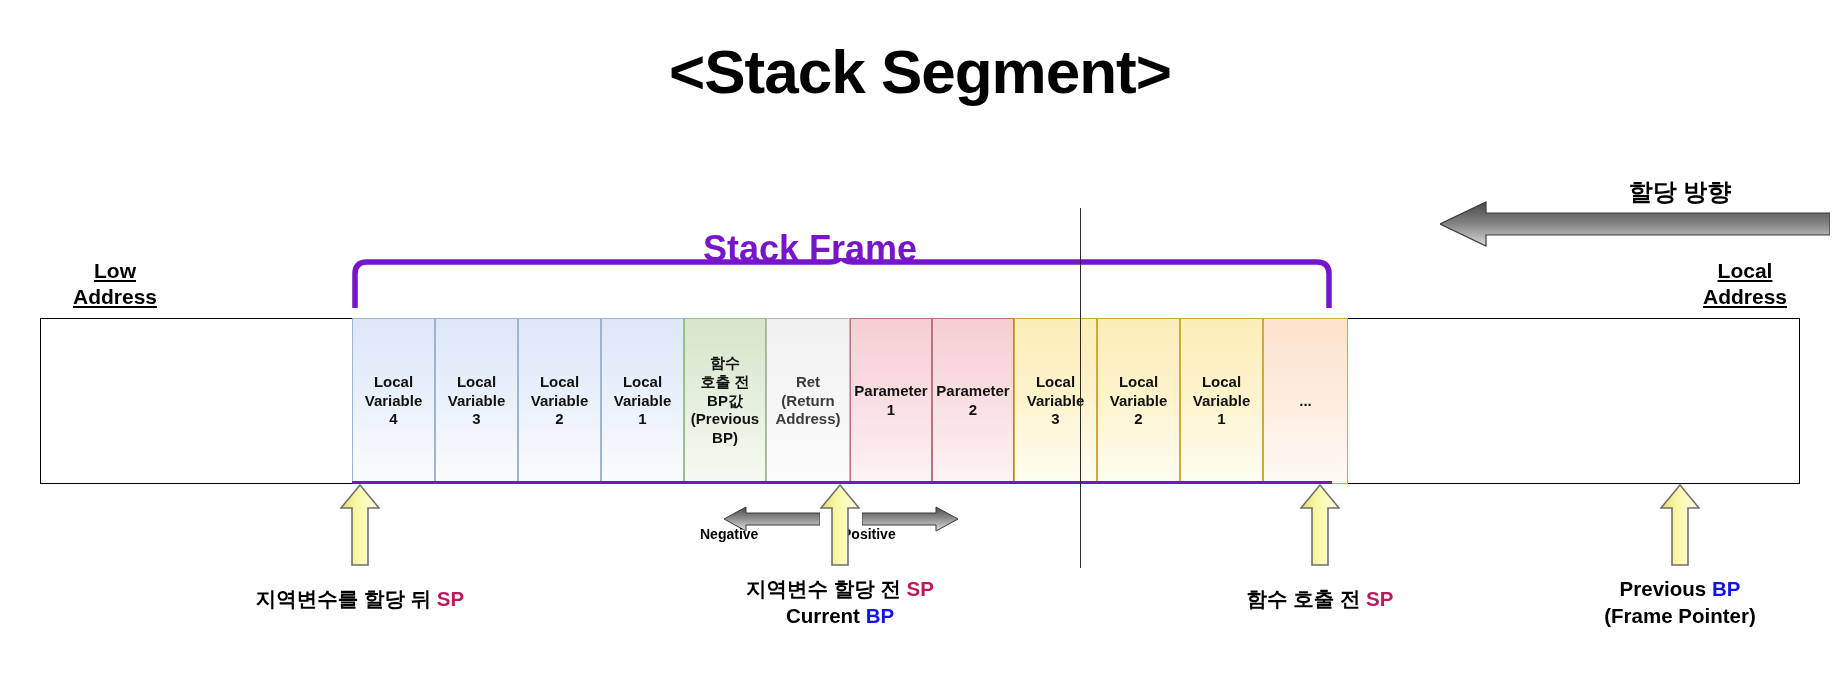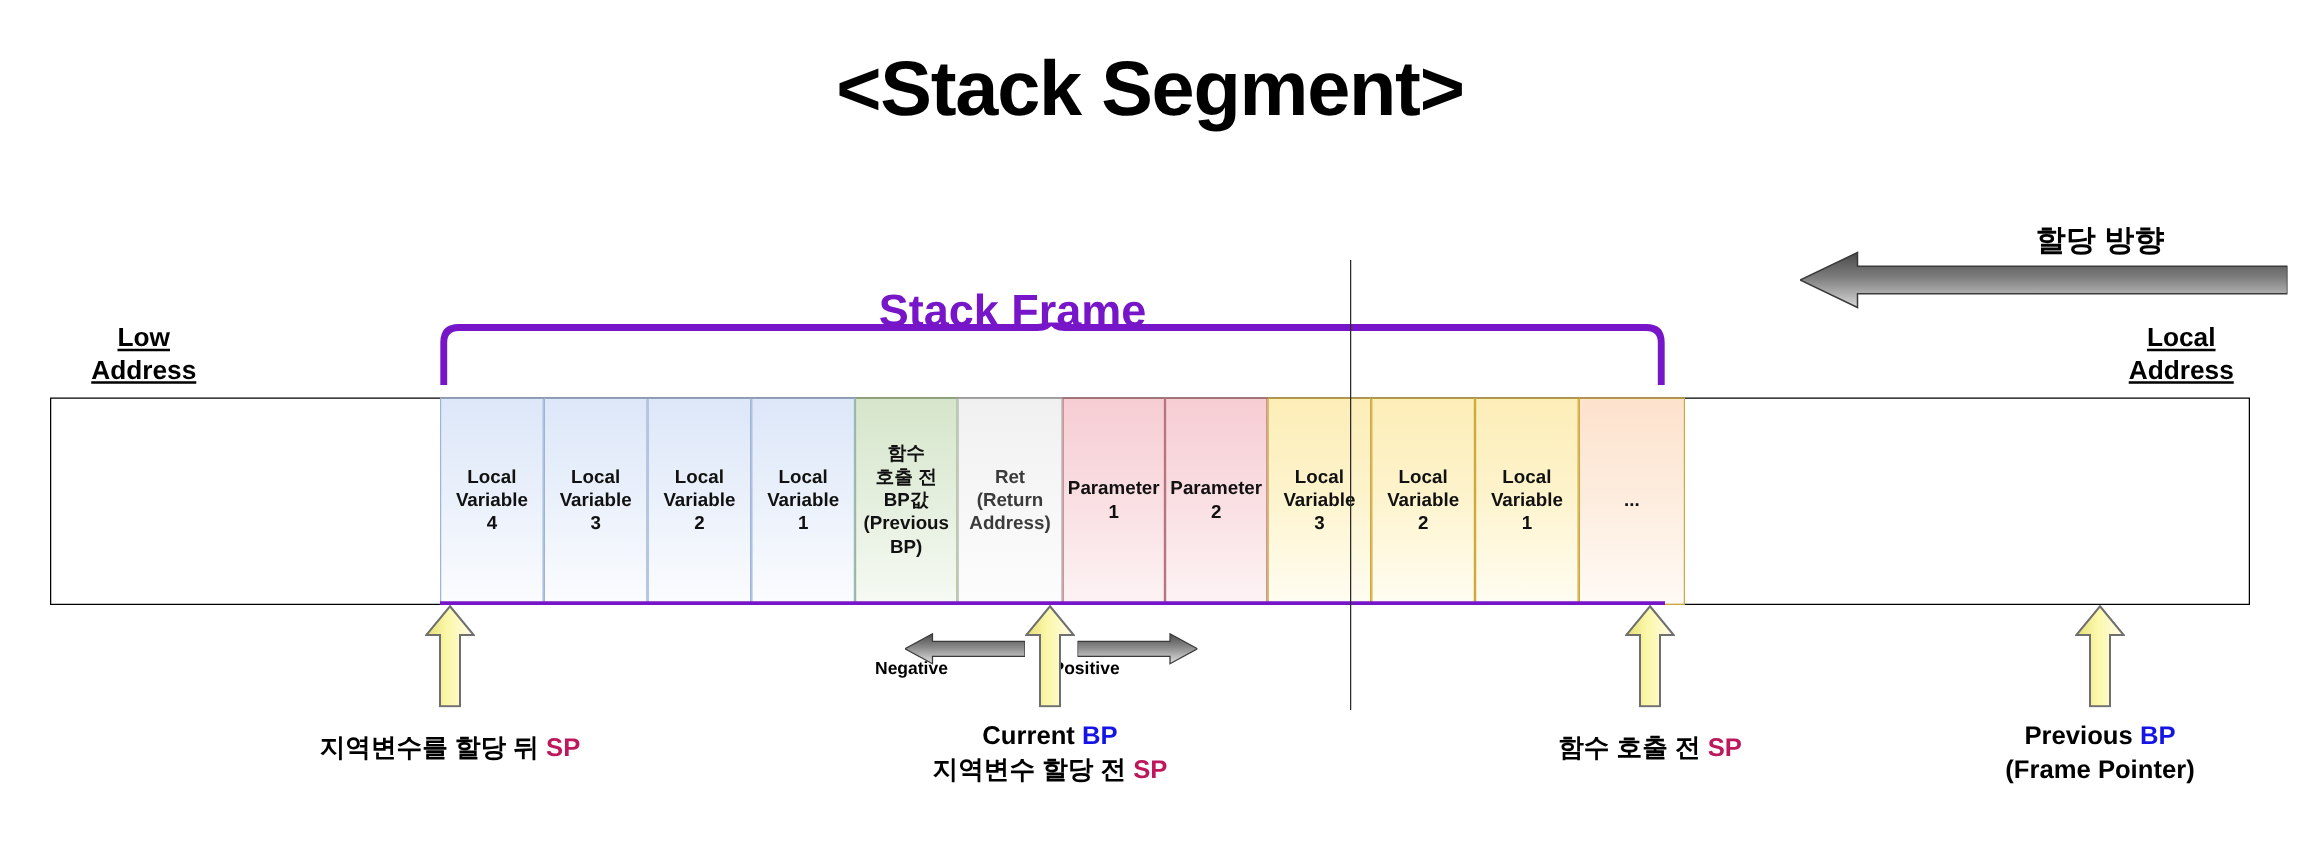--- a/index.html
+++ b/index.html
@@ -267,22 +267,22 @@
         <defs>
           <linearGradient id="yg1" x1="0" y1="0" x2="1" y2="0">
             <stop offset="0%" stop-color="#e4dd74"></stop>
             <stop offset="42%" stop-color="#fbf7a8"></stop>
             <stop offset="100%" stop-color="#fffde8"></stop>
           </linearGradient>
         </defs>
         <path d="M20 1 L39 24 L28 24 L28 81 L12 81 L12 24 L1 24 Z" fill="url(#yg1)" stroke="#6f6f6f" stroke-width="1.6"></path>
       </svg>
       <div class="cap" style="left: 640px; top: 576px; width: 400px;">
+        <div><span>지역변수 할당 전 </span><span class="sp">SP</span></div>
         <div><span>Current </span><span class="bp">BP</span></div>
-        <div><span>지역변수 할당 전 </span><span class="sp">SP</span></div>
       </div>
       <svg class="up-arrow" viewBox="0 0 40 82" style="left: 1300px; top: 484px; width: 40px; height: 82px;">
         <defs>
           <linearGradient id="yg2" x1="0" y1="0" x2="1" y2="0">
             <stop offset="0%" stop-color="#e4dd74"></stop>
             <stop offset="42%" stop-color="#fbf7a8"></stop>
             <stop offset="100%" stop-color="#fffde8"></stop>
           </linearGradient>
         </defs>
         <path d="M20 1 L39 24 L28 24 L28 81 L12 81 L12 24 L1 24 Z" fill="url(#yg2)" stroke="#6f6f6f" stroke-width="1.6"></path>

